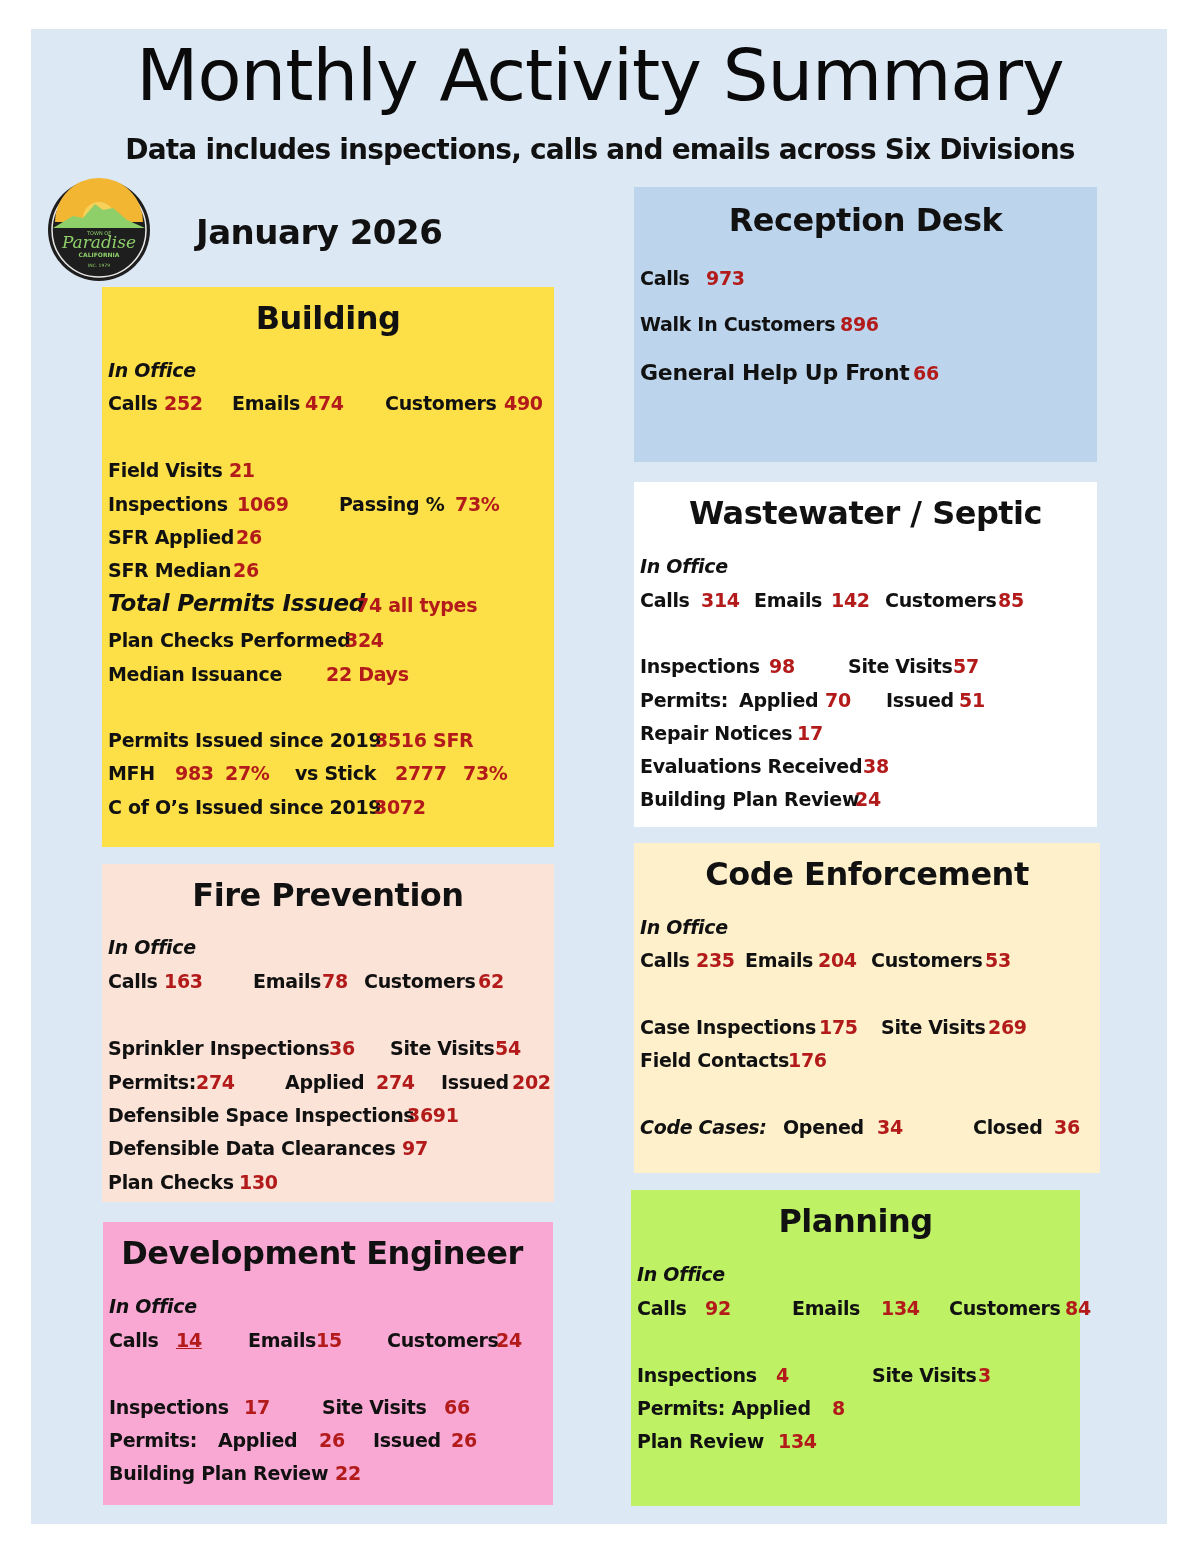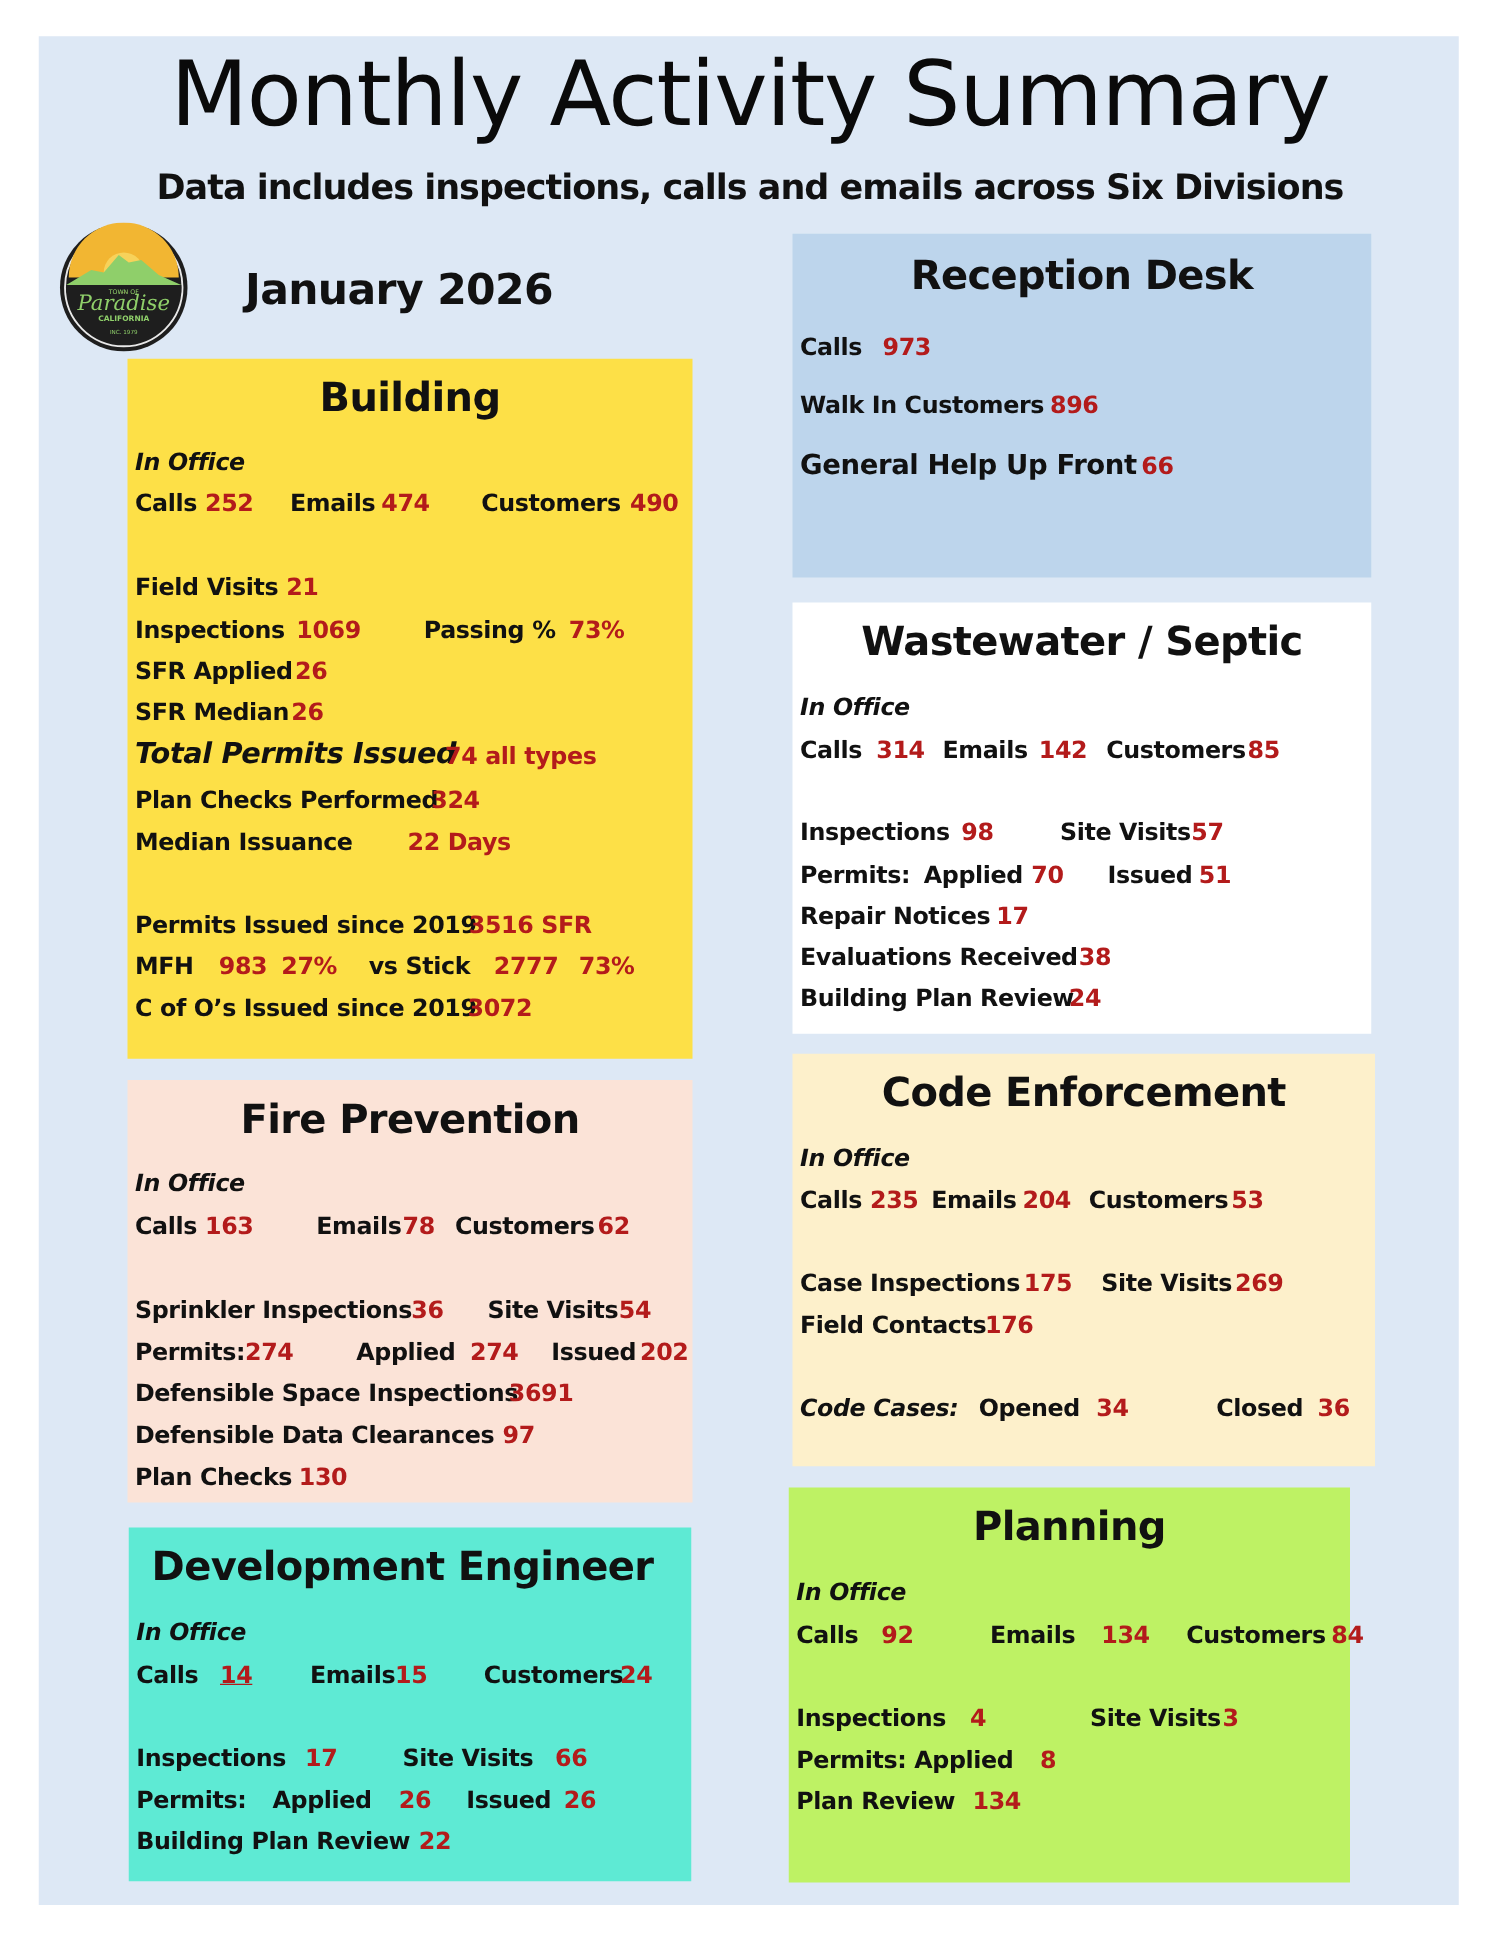--- a/index.html
+++ b/index.html
@@ -18,21 +18,21 @@
   .card-title { position:absolute; left:0; width:100%; text-align:center; font-weight:bold;
                 font-size:32px; letter-spacing:-0.5px; }
   .row { position:absolute; white-space:nowrap; font-size:19px; font-weight:bold; letter-spacing:-0.3px; }
   .it { font-style:italic; }
   .v { color:#b31b1b; }
   .lg { font-size:23px; }
   span.seg { position:absolute; white-space:nowrap; }
 
   .building { left:102px; top:287px; width:452px; height:560px; background:#fde047; }
   .fire { left:102px; top:864px; width:452px; height:338px; background:#fbe3d7; }
-  .deveng { left:103px; top:1222px; width:450px; height:283px; background:#5eead4; }
+  .deveng { left:103px; top:1222px; width:450px; height:283px; background:#f9a8d4; }
   .reception { left:634px; top:187px; width:463px; height:275px; background:#bdd5ec; }
   .wastewater { left:634px; top:482px; width:463px; height:345px; background:#ffffff; }
   .code { left:634px; top:843px; width:466px; height:330px; background:#fdf0cb; }
   .planning { left:631px; top:1190px; width:449px; height:316px; background:#bef264; }
 </style>
 </head>
 <body>
 
 <div class="outer"></div>
 

